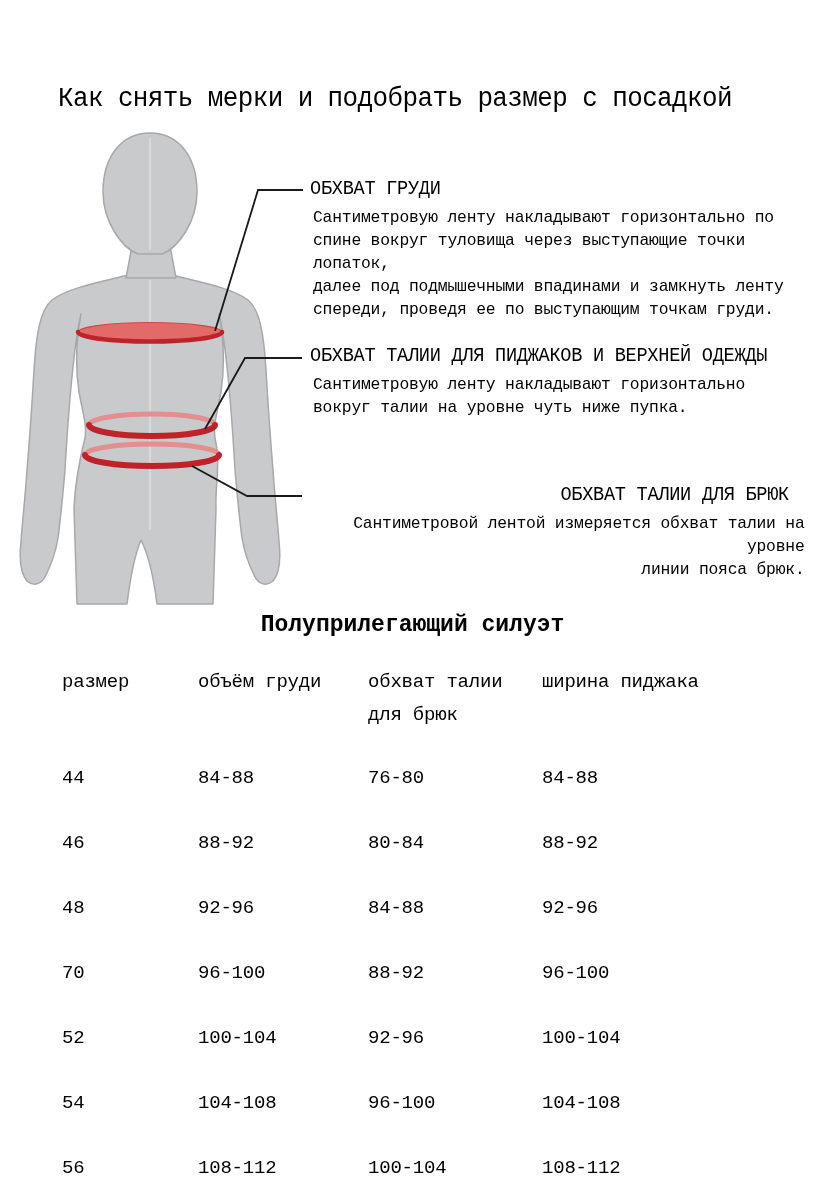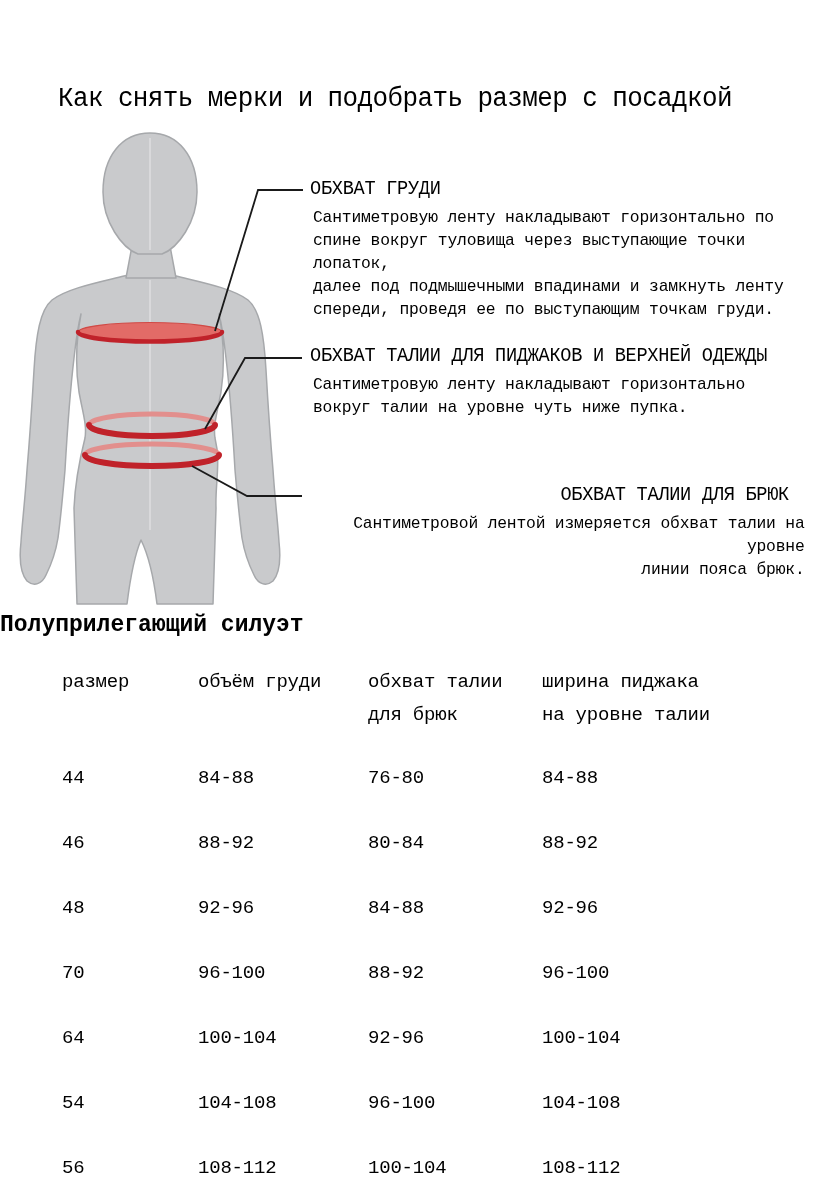--- a/index.html
+++ b/index.html
@@ -25,21 +25,21 @@
     font-size:17px;line-height:23px;margin:4px 0 0 3px;
     white-space:pre-line;letter-spacing:-0.2px;
     transform:scaleX(0.96);transform-origin:0 0;
   }
   .ann-1{top:175px;}
   .ann-2{top:342px;}
   .ann-3{top:481px;text-align:right;}
 
   .subtitle{
     position:absolute;top:612px;left:0;width:825px;
-    font-size:23px;font-weight:bold;margin:0;
+    text-align:center;font-size:23px;font-weight:bold;margin:0;
   }
 
   .size-table{position:absolute;left:62px;top:665px;width:700px;font-size:19px;}
   .t-row{
     display:grid;grid-template-columns:136px 170px 174px 220px;
     align-items:center;
   }
   .t-head .t-row{height:33px;}
   .t-body{margin-top:9px;}
   .t-body .t-row{height:37px;margin-top:28px;}
@@ -152,21 +152,20 @@
       <div class="t-row">
         <div class="t-cell">размер</div>
         <div class="t-cell">объём груди</div>
         <div class="t-cell">обхват талии</div>
         <div class="t-cell">ширина пиджака</div>
       </div>
       <div class="t-row">
         <div class="t-cell"></div>
         <div class="t-cell"></div>
         <div class="t-cell">для брюк</div>
-        <div class="t-cell">на уровне талии</div>
       </div>
     </div>
 
     <div class="t-body">
       <div class="t-row">
         <div class="t-cell">44</div>
         <div class="t-cell">84-88</div>
         <div class="t-cell">76-80</div>
         <div class="t-cell">84-88</div>
       </div>
@@ -182,21 +181,21 @@
         <div class="t-cell">84-88</div>
         <div class="t-cell">92-96</div>
       </div>
       <div class="t-row">
         <div class="t-cell">70</div>
         <div class="t-cell">96-100</div>
         <div class="t-cell">88-92</div>
         <div class="t-cell">96-100</div>
       </div>
       <div class="t-row">
-        <div class="t-cell">64</div>
+        <div class="t-cell">52</div>
         <div class="t-cell">100-104</div>
         <div class="t-cell">92-96</div>
         <div class="t-cell">100-104</div>
       </div>
       <div class="t-row">
         <div class="t-cell">54</div>
         <div class="t-cell">104-108</div>
         <div class="t-cell">96-100</div>
         <div class="t-cell">104-108</div>
       </div>

